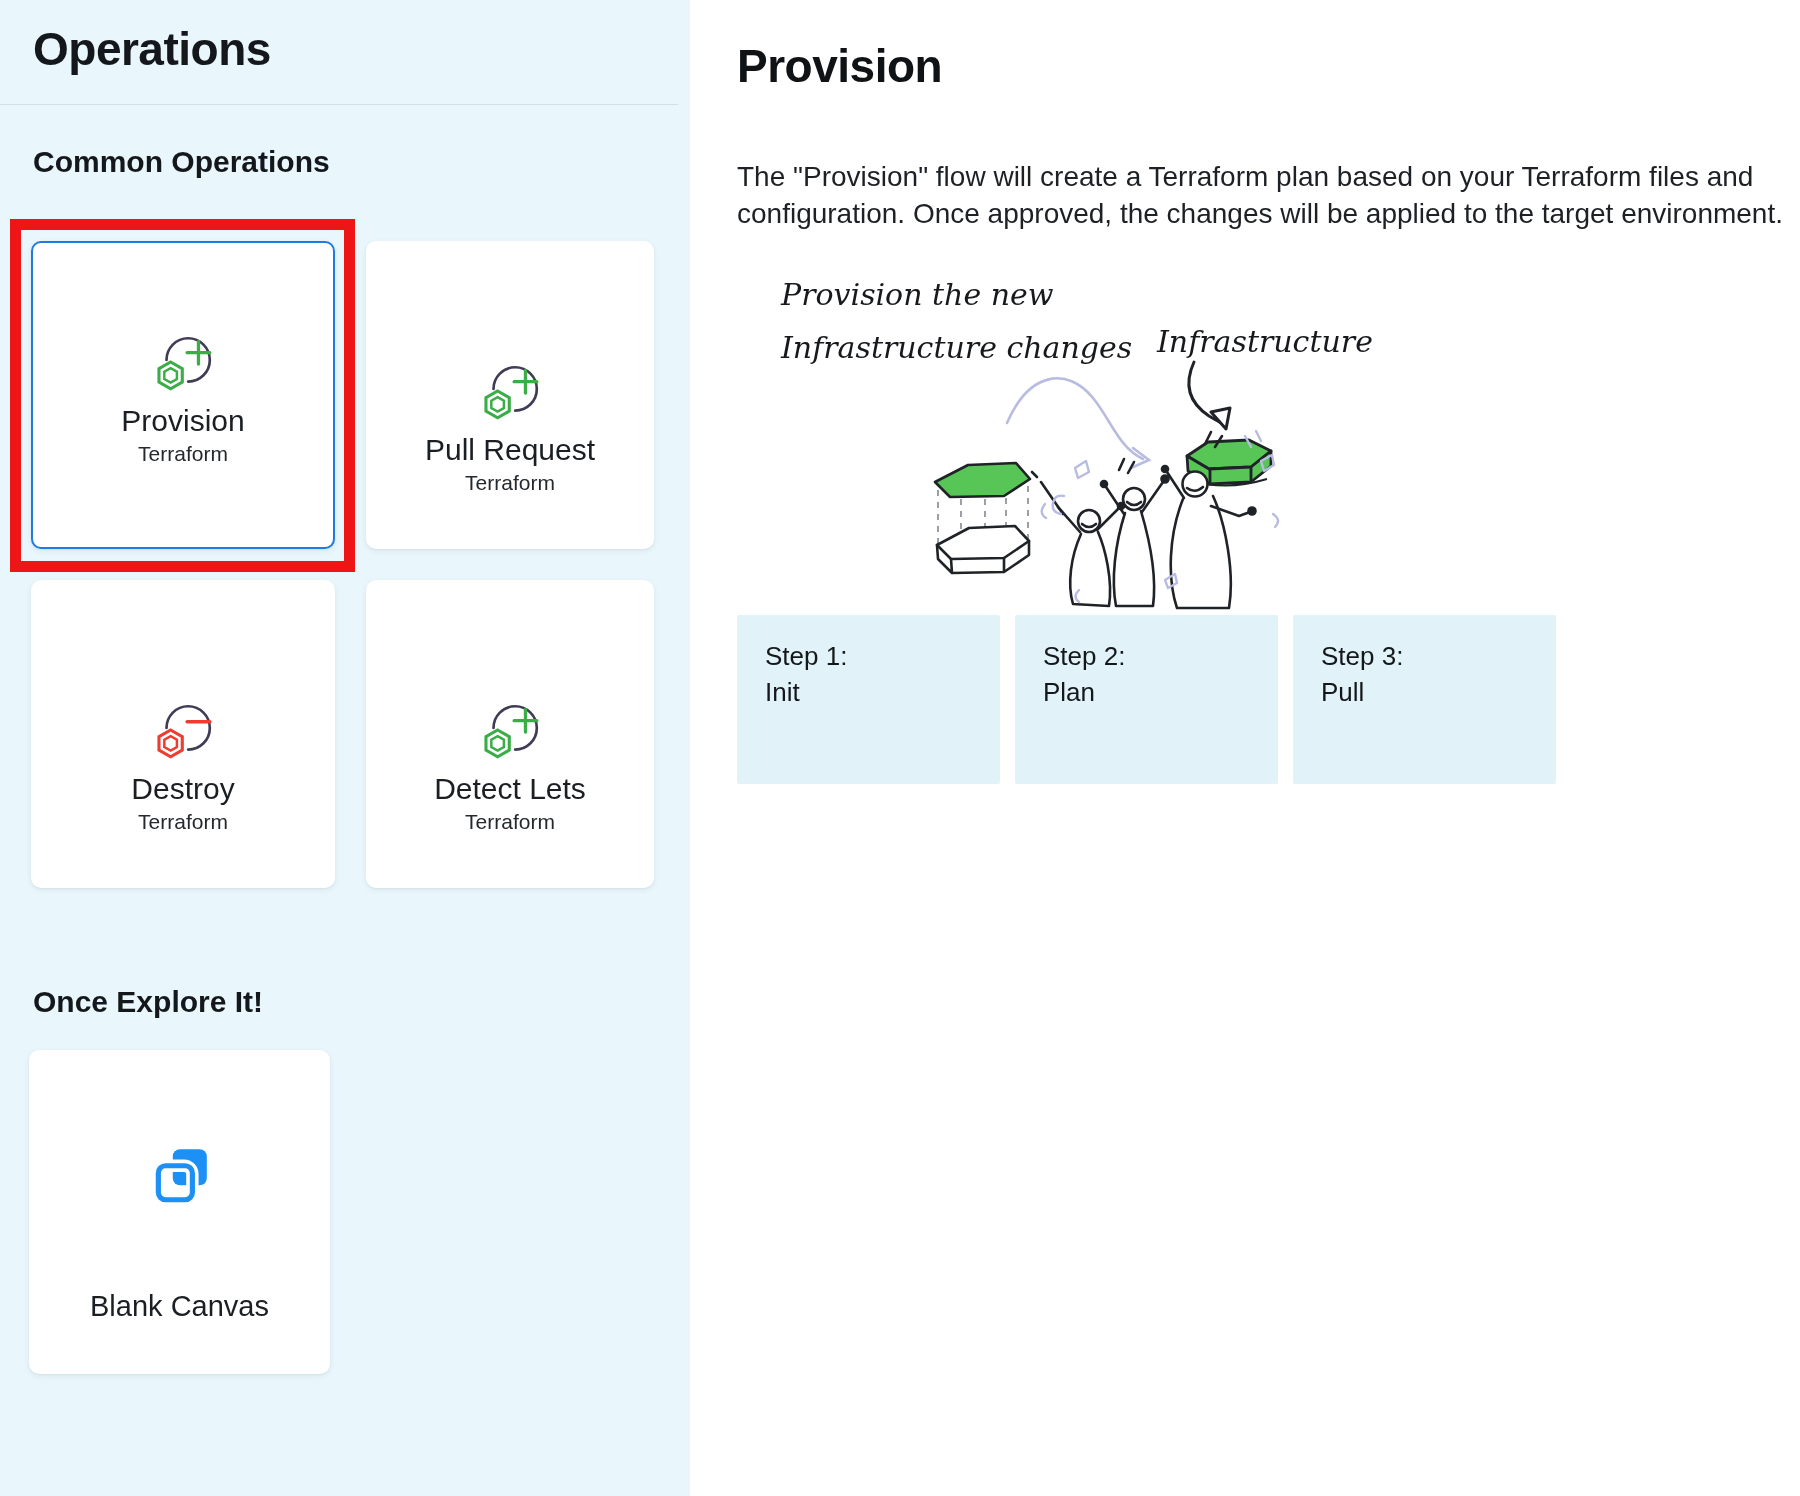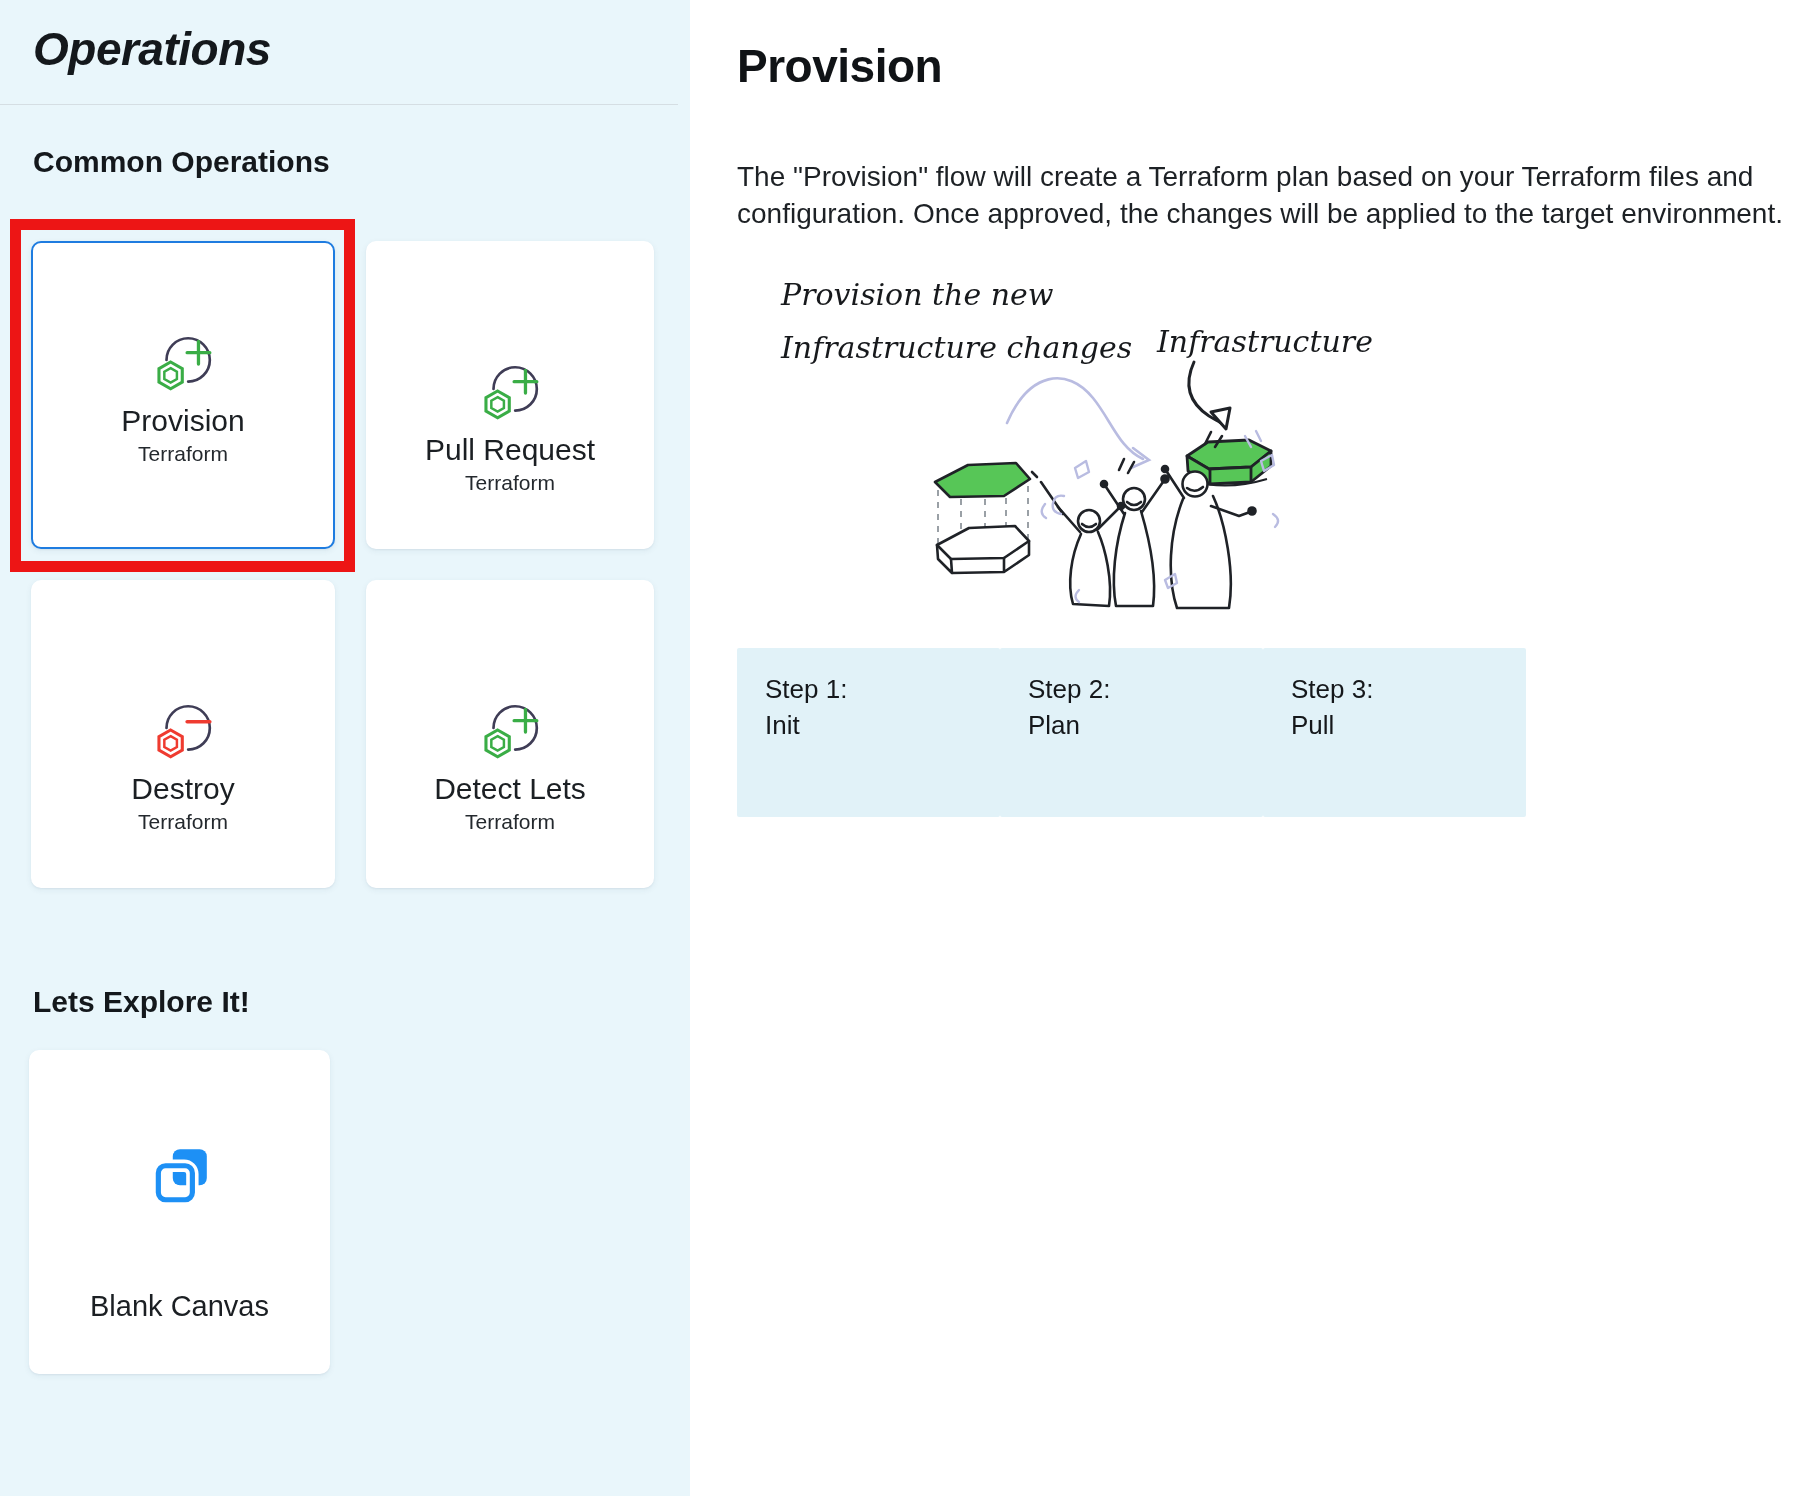--- a/index.html
+++ b/index.html
@@ -5,21 +5,21 @@
   html,body{margin:0;padding:0;}
   body{
     width:1800px;height:1496px;overflow:hidden;
     font-family:"Liberation Sans",sans-serif;background:#ffffff;
     -webkit-font-smoothing:antialiased;
   }
   .app{display:flex;width:1800px;height:1496px;}
 
   
   .sidebar{width:690px;min-width:690px;height:1496px;background:#e9f6fb;position:relative;}
-  .sidebar-title{margin:22px 0 0 33px;font-size:46px;line-height:54px;font-weight:700;color:#14181c;letter-spacing:-0.5px;font-style:italic;}
+  .sidebar-title{margin:22px 0 0 33px;font-size:46px;line-height:54px;font-weight:700;color:#14181c;letter-spacing:-0.5px;}
   .sidebar-divider{border:none;border-top:1px solid #d5dee3;margin:28px 12px 0 0;}
   .section-heading{margin:42px 0 0 33px;font-size:30px;line-height:30px;font-weight:700;color:#14181c;}
   .cards{display:grid;grid-template-columns:304px 288px;column-gap:31px;row-gap:31px;margin:64px 0 0 31px;}
   .card{
     background:#fff;border-radius:10px;height:308px;box-sizing:border-box;
     display:flex;flex-direction:column;align-items:center;padding-top:118px;
     box-shadow:0 2px 6px rgba(40,70,100,.07),0 1px 2px rgba(40,70,100,.06);
     cursor:pointer;
   }
   .card.selected{border:2px solid #1e7ce0;padding-top:87px;}
@@ -34,21 +34,21 @@
     box-shadow:0 2px 6px rgba(40,70,100,.07),0 1px 2px rgba(40,70,100,.06);cursor:pointer;gap:40px;
   }
   .explore-card .card-label{margin-top:42px;font-size:29px;}
 
   
   .main{flex:1;background:#fff;box-sizing:border-box;padding:40px 0 0 47px;}
   .main-title{margin:0;font-size:46px;line-height:52px;font-weight:700;color:#101316;letter-spacing:-0.5px;}
   .desc{margin-top:66px;width:1048px;font-size:28px;line-height:37px;color:#1d2125;}
   .illustration{display:block;margin-top:26px;}
   .hand{font-family:"DejaVu Serif",serif;font-style:italic;fill:#17191c;}
-  .steps{display:flex;margin-top:33px;border-radius:24px;}
+  .steps{display:flex;gap:15px;border-radius:24px;}
   .step{
     width:263px;height:169px;background:#e1f2f8;border-radius:2px;box-sizing:border-box;
     padding:23px 0 0 28px;font-size:26px;line-height:36px;color:#15181b;
   }
 </style>
 </head>
 <body>
 
 <svg width="0" height="0" style="position:absolute" aria-hidden="true">
   <defs>
@@ -110,21 +110,21 @@
 
       <div class="card">
         <svg class="op-icon">
             <use href="#sym-hex-add"></use>
           </svg>
         <div class="card-label">Detect Lets</div>
         <div class="card-sub">Terraform</div>
       </div>
     </div>
 
-    <h2 class="section-heading" style="margin-top:99px">Lets Explore It!</h2>
+    <h2 class="section-heading" style="margin-top:99px">Once Explore It!</h2>
 
     <div class="explore-card">
       <svg class="op-icon">
           <use href="#sym-blank-canvas"></use>
         </svg>
       <div class="card-label">Blank Canvas</div>
     </div>
   </aside>
 
   <main class="main">

